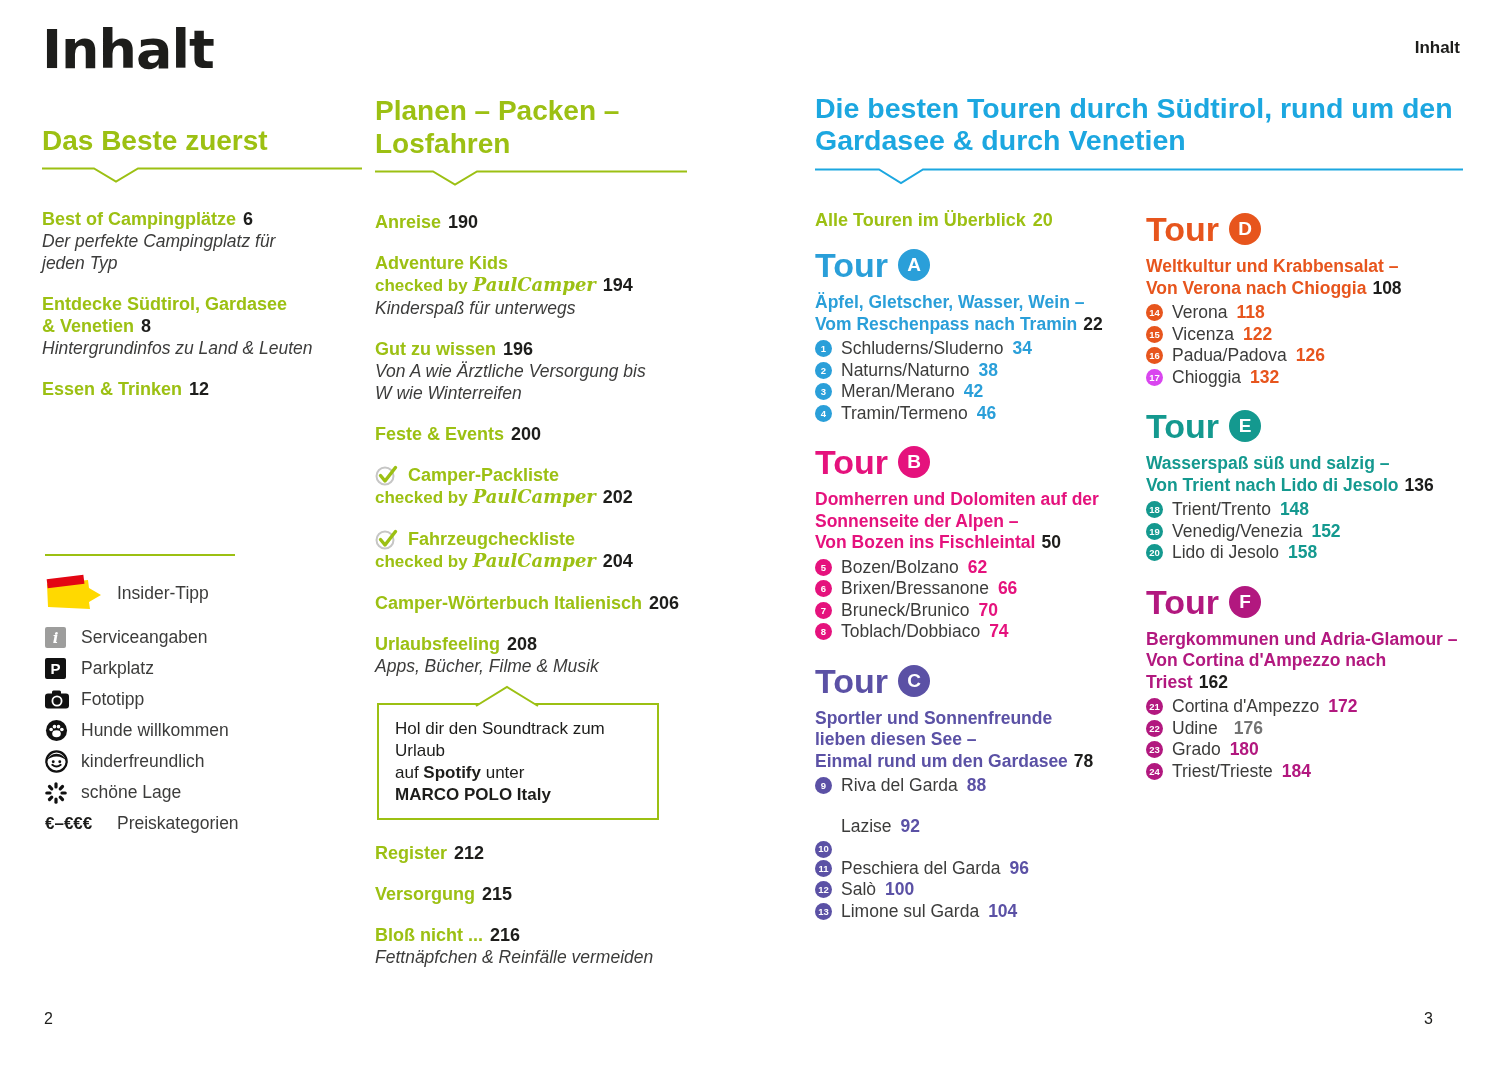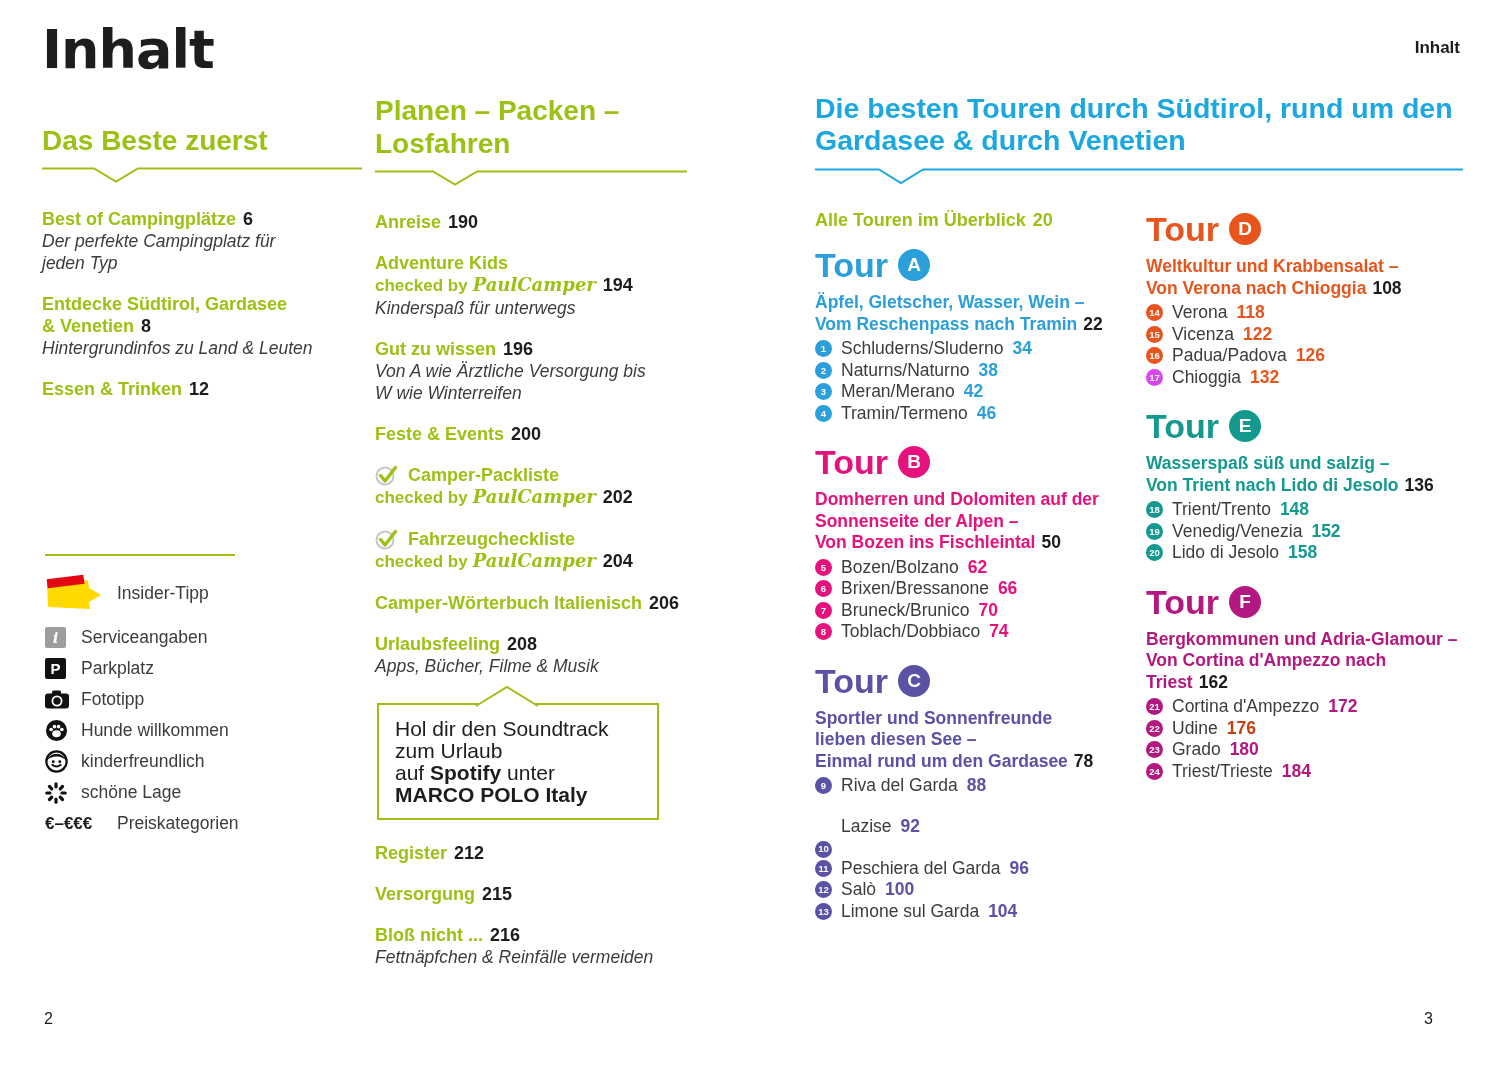--- a/index.html
+++ b/index.html
@@ -33,21 +33,21 @@
   .divider{width:190px;height:0;border-top:2px solid #9CC013;margin-bottom:18px;}
   .insider-row{display:flex;align-items:center;margin-bottom:16px;}
   .insider-row .lbl{margin-left:14px;font-size:17.5px;color:#3c3c3b;}
   .legend-row{display:flex;align-items:center;margin-bottom:12px;height:19px;}
   .legend-row .ic{width:26px;display:flex;justify-content:flex-start;align-items:center;flex:none;}
   .legend-row .lbl{margin-left:10px;font-size:17.5px;color:#3c3c3b;}
   .euro-sym{font-weight:bold;font-size:17px;letter-spacing:0px;width:62px;flex:none;}
 
   
   .bubble{position:relative;border:2px solid #9CC013;margin:26px 0 22px 2px;width:248px;
-          padding:13px 14px 12px 16px;font-size:21px;line-height:22px;color:#1d1d1b;}
+          padding:13px 14px 12px 16px;font-size:17px;line-height:22px;color:#1d1d1b;}
   .bubble-notch{position:absolute;top:-20px;left:96px;}
 
   
   .tours{position:absolute;left:815px;top:92px;width:648px;}
   .tours h2.blue{color:#1CA7E0;font-size:28.5px;line-height:32px;margin-bottom:12px;}
   .tours-cols{display:flex;gap:14px;}
   .tours-col{width:318px;}
   .overview{font-size:18px;font-weight:bold;color:#9CC013;margin-bottom:15px;}
   .overview .pg{margin-left:7px;}
   .tour{margin-bottom:19px;}
@@ -428,21 +428,21 @@
     <h3 class="tour-title" style="color: rgb(178, 24, 127);">Bergkommunen und Adria-Glamour –<br>Von Cortina d'Ampezzo nach Triest<span class="title-page">162</span></h3>
     <ul class="tour-stops">
               <li class="stop">
                 <span class="stop-num" style="background: rgb(178, 24, 127);">21</span>
                 <span class="stop-name">Cortina d'Ampezzo</span>
                 <span class="stop-page" style="color: rgb(178, 24, 127);">172</span>
               </li>
               <li class="stop">
                 <span class="stop-num" style="background: rgb(178, 24, 127);">22</span>
                 <span class="stop-name">Udine</span>
-                <span class="stop-page" style="color: #c2410c;">176</span>
+                <span class="stop-page" style="color: #737373; margin-left: 7px;">176</span>
               </li>
               <li class="stop">
                 <span class="stop-num" style="background: rgb(178, 24, 127);">23</span>
                 <span class="stop-name">Grado</span>
                 <span class="stop-page" style="color: rgb(178, 24, 127);">180</span>
               </li>
               <li class="stop">
                 <span class="stop-num" style="background: rgb(178, 24, 127);">24</span>
                 <span class="stop-name">Triest/Trieste</span>
                 <span class="stop-page" style="color: rgb(178, 24, 127);">184</span>

